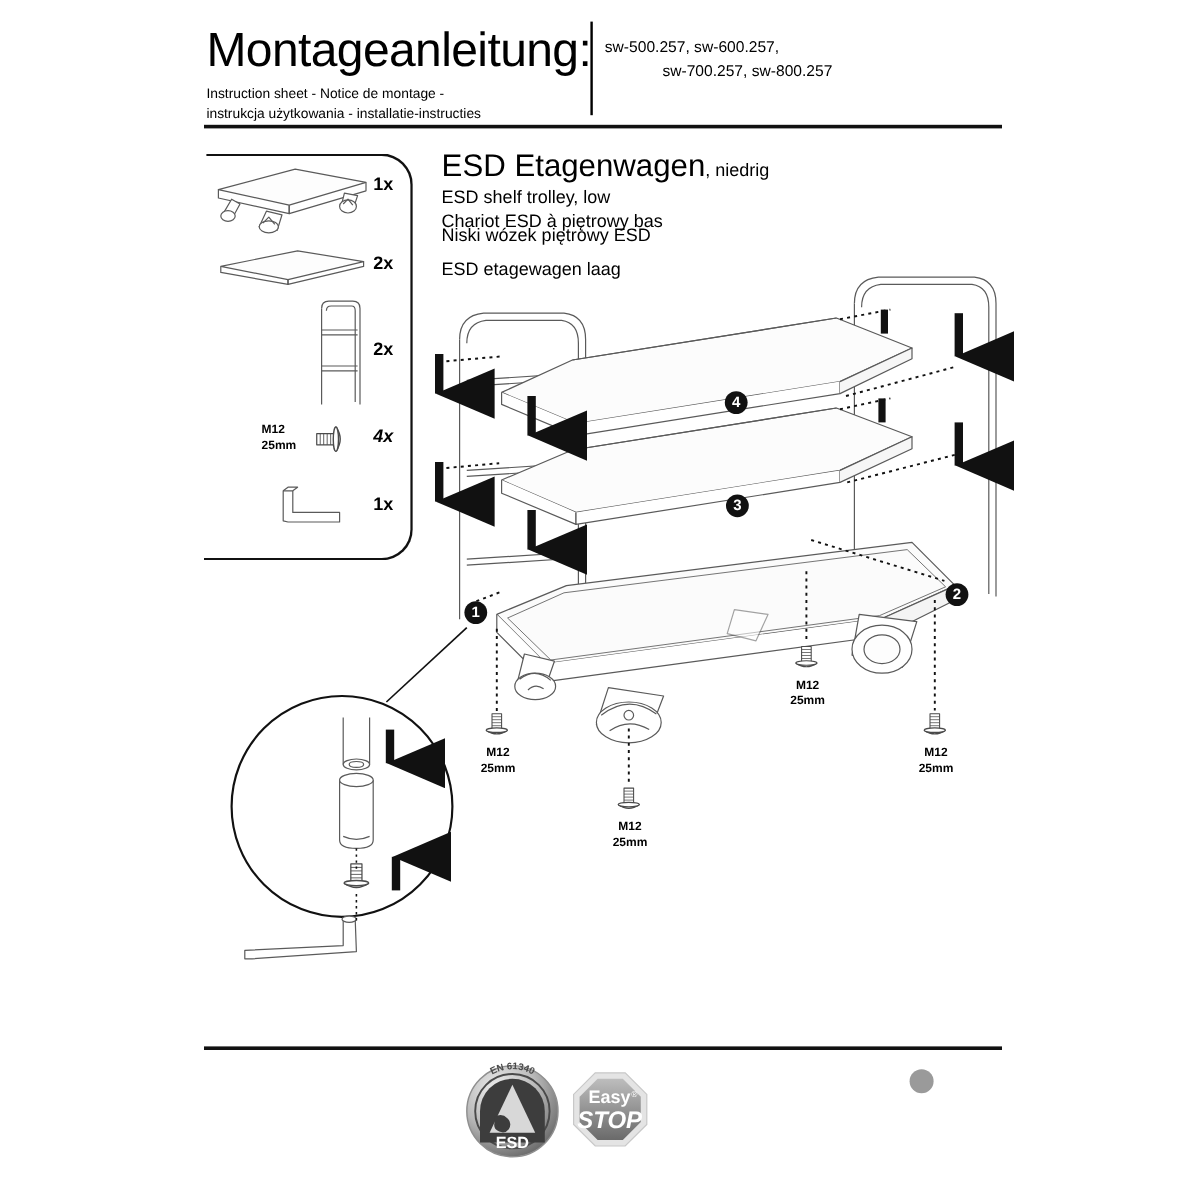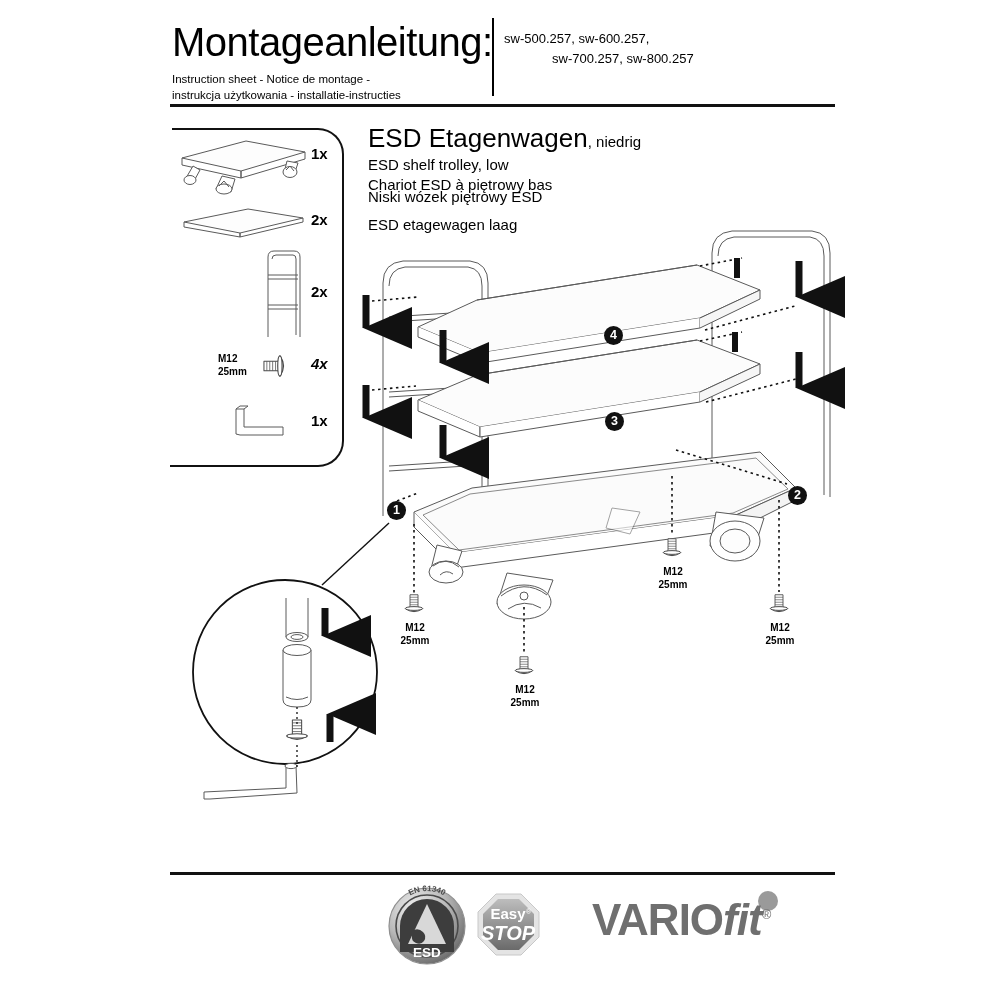--- a/index.html
+++ b/index.html
@@ -339,15 +339,14 @@
       <polygon points="496,894 521,894 539,912 539,937 521,955 496,955 478,937 478,912" fill="#e4e4e4" stroke="#c8c8c8" stroke-width="1"></polygon>
       <polygon points="498,899 519,899 534,914 534,935 519,950 498,950 483,935 483,914" fill="url(#stopGrad)"></polygon>
       <text x="508" y="919" font-size="15" font-weight="700" fill="#fff" text-anchor="middle" font-family="Liberation Sans, sans-serif">Easy</text>
       <text x="526" y="914" font-size="7" fill="#fff" font-family="Liberation Sans, sans-serif">®</text>
       <text x="508" y="940" font-size="20" font-weight="700" font-style="italic" fill="#fff" text-anchor="middle" font-family="Liberation Sans, sans-serif">STOP</text>
     </g>
 
     <circle cx="768" cy="901" r="10" fill="#9a9a9a"></circle>
   </svg>
 
-  <div class="vf"><span>VARIO</span><i>fit</i><sup>®</sup></div>
 
 </div>
 
 </body></html>

